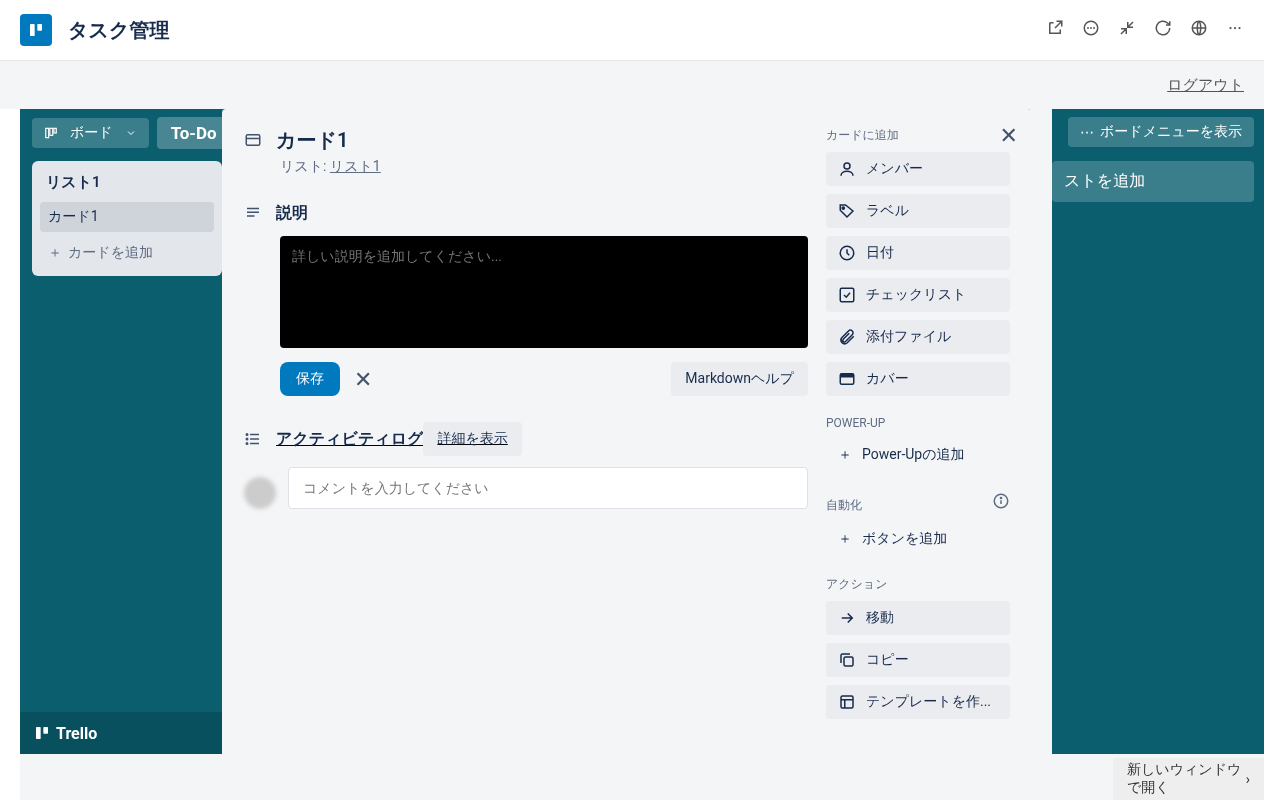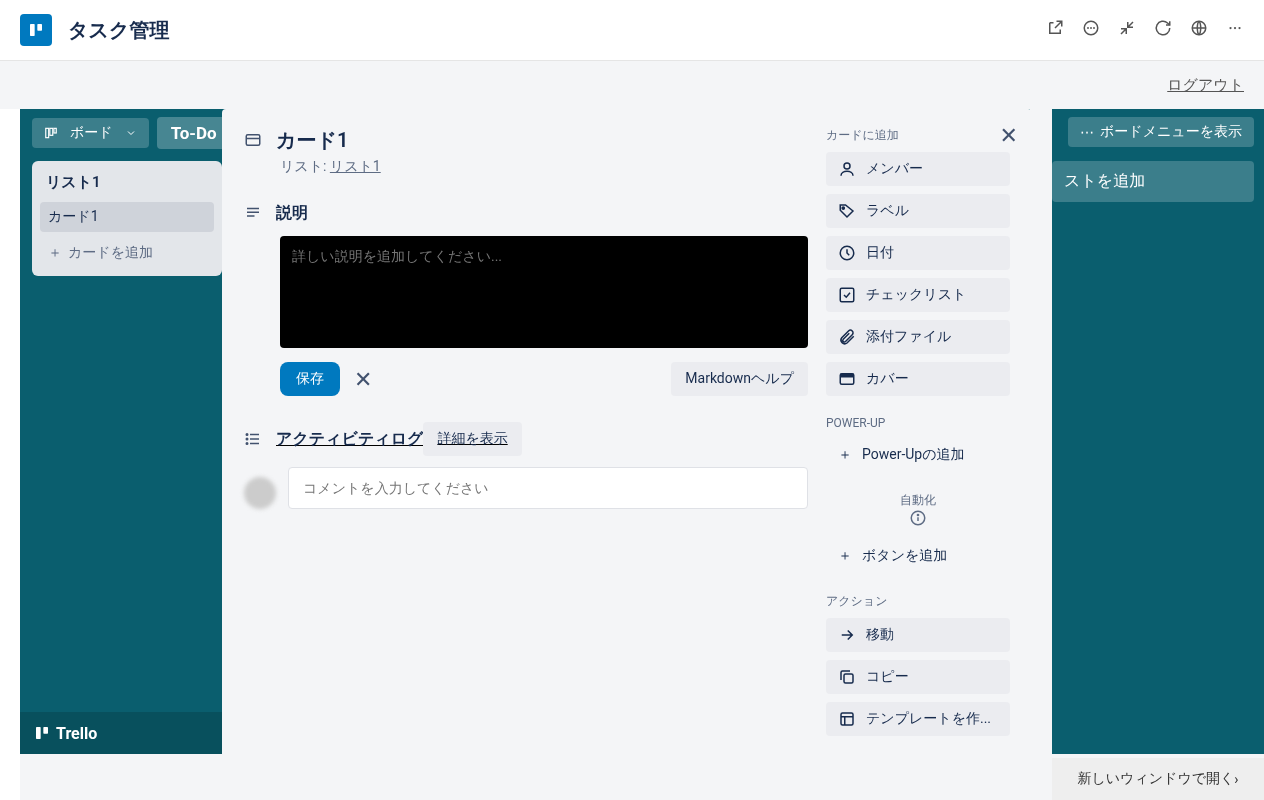--- a/index.html
+++ b/index.html
@@ -27,21 +27,21 @@
 .board-menu-btn { position: absolute; right: 10px; top: 8px; background: rgba(255,255,255,0.2); color: #fff; padding: 6px 12px; border-radius: 4px; font-size: 14px; display: flex; align-items: center; gap: 6px; cursor: pointer; }
 
 .list-col { position: absolute; top: 52px; left: 12px; width: 190px; background: #e3e6ea; border-radius: 6px; padding: 8px; }
 .list-title { font-weight: 600; color: #172b4d; padding: 4px 6px; font-size: 15px; }
 .card-item { background: #cfd3da; border-radius: 4px; padding: 6px 8px; margin: 6px 0; font-size: 14px; color: #172b4d; cursor: pointer; }
 .add-card-btn { color: #5e6c84; padding: 6px 8px; font-size: 14px; display: flex; align-items: center; gap: 6px; cursor: pointer; }
 
 .add-list-btn2 { position: absolute; top: 52px; left: 0; right: 10px; background: rgba(255,255,255,0.2); color: #fff; padding: 10px 12px; border-radius: 4px; font-size: 16px; cursor: pointer; }
 
 .trello-footer { position: absolute; bottom: 0; left: 0; width: 1010px; height: 42px; background: rgba(0,0,0,0.15); display: flex; align-items: center; padding: 0 14px; color: #fff; font-weight: 700; font-size: 16px; }
-.footer-right { position: absolute; bottom: 0; left: 1032px; right: 0; height: 42px; background: #eee; display: flex; align-items: center; padding: 0 14px; color: #333; font-size: 14px; justify-content: center; }
+.footer-right { position: absolute; bottom: 0; left: 1093px; right: 0; height: 42px; background: #eee; display: flex; align-items: center; padding: 0 14px; color: #333; font-size: 14px; justify-content: flex-start; }
 .card-modal { position: absolute; top: 109px; left: 222px; width: 810px; height: 691px; background: #f4f5f7; border-radius: 4px; padding: 18px 22px 0 22px; overflow: hidden; }
 .modal-close { position: absolute; top: 14px; right: 14px; font-size: 22px; color: #42526e; cursor: pointer; }
 
 .modal-row { display: flex; }
 .modal-main { flex: 1; padding-right: 18px; }
 .modal-side { width: 184px; }
 
 .title-row { display: flex; align-items: flex-start; gap: 14px; margin-bottom: 4px; }
 .title-icon { color: #42526e; margin-top: 4px; }
 .card-title { font-size: 20px; font-weight: 600; color: #172b4d; }
@@ -59,21 +59,21 @@
 .activity-row { display: flex; align-items: center; margin-top: 26px; text-decoration: underline; }
 .show-details { background: #ebecf0; padding: 8px 14px; border-radius: 4px; font-size: 14px; color: #172b4d; cursor: pointer; }
 .comment-row { display: flex; align-items: flex-end; gap: 12px; margin-top: 11px; }
 .avatar { width: 32px; height: 32px; border-radius: 50%; background: #ccc; filter: blur(2px); }
 .comment-input { flex: 1; height: 42px; background: #fff; border: 1px solid #dfe1e6; border-radius: 4px; padding: 0 14px; font-size: 14px; color: #5e6c84; outline: none; }
 
 .side-section-title { font-size: 12px; color: #5e6c84; margin-bottom: 8px; }
 .side-btn { width: 100%; background: #ebecf0; border: none; text-align: left; padding: 8px 12px; border-radius: 4px; margin-bottom: 8px; font-size: 14px; color: #172b4d; display: flex; align-items: center; gap: 10px; cursor: pointer; }
 .side-btn-plain { width: 100%; background: transparent; border: none; text-align: left; padding: 8px 12px; border-radius: 4px; margin-bottom: 8px; font-size: 14px; color: #172b4d; display: flex; align-items: center; gap: 10px; cursor: pointer; }
 .side-group { margin-bottom: 20px; }
-.auto-row { display: flex; align-items: center; justify-content: space-between; flex-direction: column; }
+.auto-row { display: flex; align-items: flex-end; justify-content: space-between; }
 .info-icon { color: #5e6c84; cursor: pointer; }
 
 svg { width: 18px; height: 18px; fill: none; stroke: currentColor; stroke-width: 2; }
 .icon16 svg { width: 16px; height: 16px; }
 </style>
 </head>
 <body>
 
 <div class="top-header">
   <div class="header-left">

